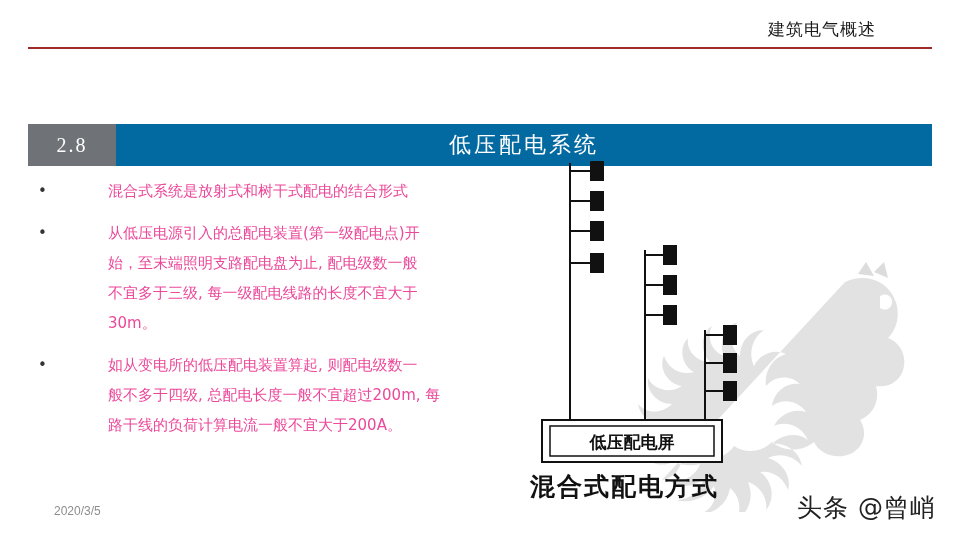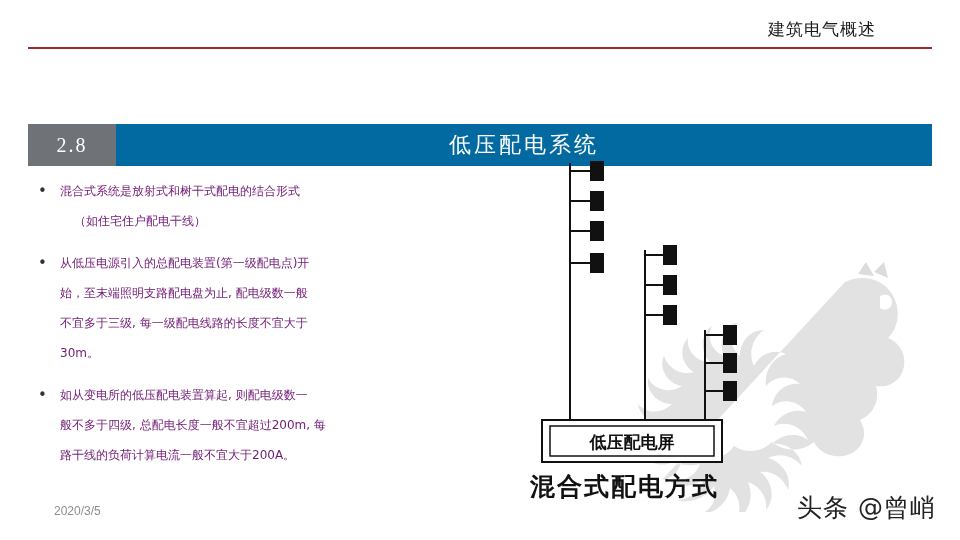--- a/index.html
+++ b/index.html
@@ -100,23 +100,24 @@
   .bullet .dot {
     width: 22px;
     flex: 0 0 22px;
     font-size: 15px;
     color: #333;
     line-height: 30px;
     text-align: left;
   }
   .bullet .text {
     flex: 1;
-    font-size: 12px;
+    font-size: 15px;
     line-height: 30px;
-    color: #701a75;
+    color: #ec4899;
+    margin-left: 48px;
   }
   .bullet .text .indent {
     display: block;
     text-indent: 0;
   }
 
   
   .date {
     position: absolute;
     left: 54px;
@@ -182,21 +183,20 @@
     <div class="title-main">低压配电系统</div>
   </div>
 
 
   <div class="bullets">
 
     <div class="bullet">
       <div class="dot">•</div>
       <div class="text">
         <span class="indent">混合式系统是放射式和树干式配电的结合形式</span>
-        <span class="indent" style="padding-left:14px">（如住宅住户配电干线）</span>
       </div>
     </div>
 
     <div class="bullet">
       <div class="dot">•</div>
       <div class="text">
         <span class="indent">从低压电源引入的总配电装置(第一级配电点)开</span>
         <span class="indent">始，至末端照明支路配电盘为止, 配电级数一般</span>
         <span class="indent">不宜多于三级, 每一级配电线路的长度不宜大于</span>
         <span class="indent">30m。</span>

